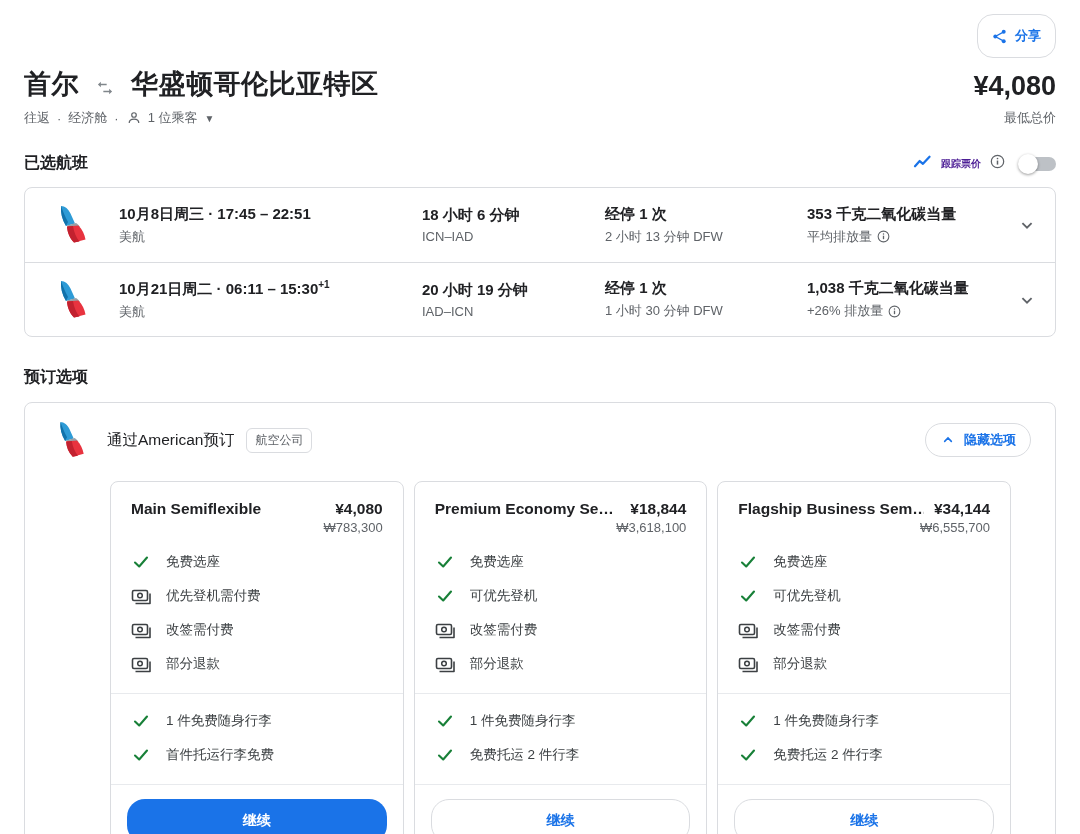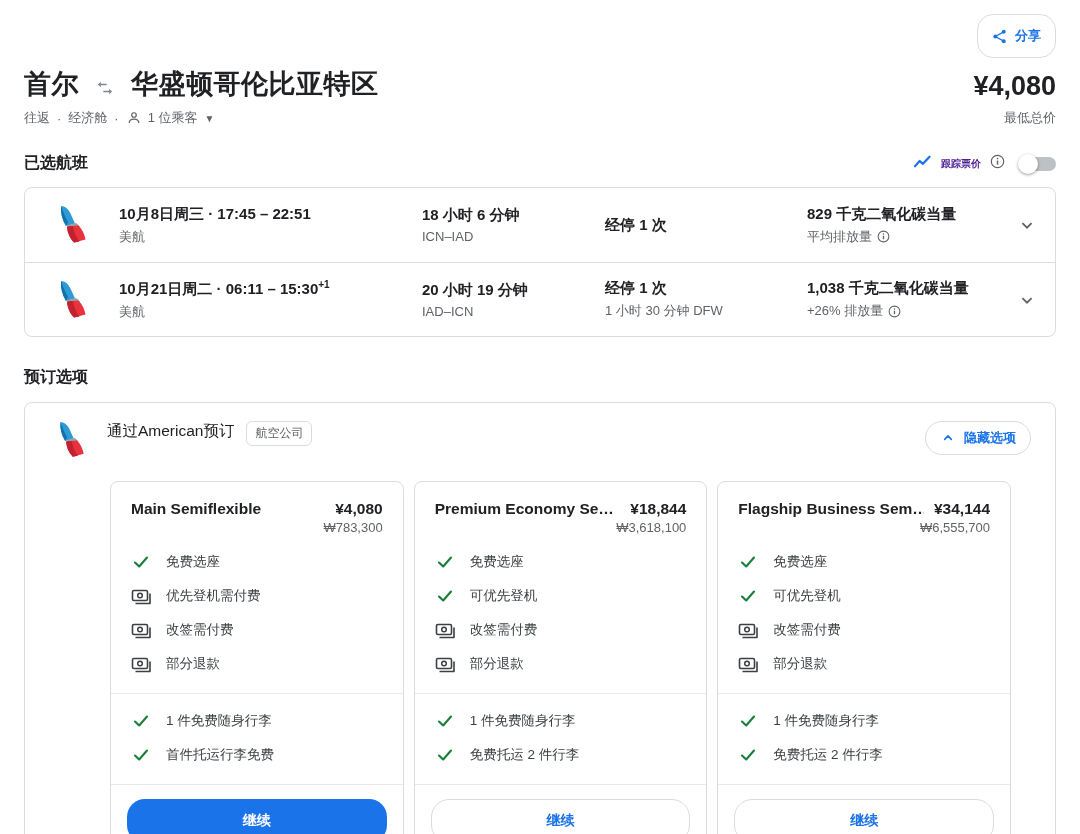--- a/index.html
+++ b/index.html
@@ -45,21 +45,21 @@
   .aa-logo { width:40px; height:40px; flex:0 0 40px; margin-right:30px; }
   .fcol { display:flex; flex-direction:column; gap:4px; }
   .fcol .p { font-size:15px; font-weight:700; }
   .fcol .s { font-size:13px; color:#5f6368; display:flex; align-items:center; gap:5px; }
   .c1 { flex:0 0 303px; } .c2 { flex:0 0 183px; } .c3 { flex:0 0 202px; } .c4 { flex:1; }
   sup.plus { font-size:10px; font-weight:700; }
   .chev { flex:0 0 24px; color:#5f6368; display:flex; justify-content:center; }
 
   
   .booking-card { margin-top:14px; border:1px solid #dadce0; border-radius:8px; padding-bottom:6px; }
-  .bk-head { display:flex; align-items:flex-start; padding:18px 24px 10px 24px; }
+  .bk-head { display:flex; align-items:center; padding:18px 24px 10px 24px; }
   .bk-provider { font-size:15.5px; margin-left:20px; }
   .badge { margin-left:12px; font-size:12px; color:#5f6368; border:1px solid #dadce0;
            border-radius:6px; padding:3px 8px; }
   .hide-btn { height:34px; border-radius:17px; }
 
   .fares { display:flex; gap:10px; padding:12px 44px 0 85px; }
   .fare { flex:1; border:1px solid #dadce0; border-radius:8px; display:flex; flex-direction:column;
           background:#fff; min-width:0; }
   .fare-head { display:flex; align-items:baseline; padding:18px 20px 0 20px; gap:10px; }
   .fare-name { font-size:15.5px; font-weight:700; flex:1; white-space:nowrap; overflow:hidden; }
@@ -176,23 +176,24 @@
         <div class="fcol c1">
           <span class="p"><span>10月8日周三 · 17:45 – 22:51</span><sup class="plus"></sup></span>
           <span class="s">美航</span>
         </div>
         <div class="fcol c2">
           <span class="p">18 小时 6 分钟</span>
           <span class="s">ICN–IAD</span>
         </div>
         <div class="fcol c3">
           <span class="p">经停 1 次</span>
+          <span class="s">2 小时 13 分钟 DFW</span>
         </div>
         <div class="fcol c4">
-          <span class="p">829 千克二氧化碳当量</span>
+          <span class="p">353 千克二氧化碳当量</span>
           <span class="s">
             <span>平均排放量</span>
             <svg width="13" height="13" viewBox="0 0 16 16" fill="none" stroke="#5f6368" stroke-width="1.3">
               <circle cx="8" cy="8" r="6.6"></circle>
               <path d="M8 7 V11.3" stroke-width="1.6"></path>
               <circle cx="8" cy="4.8" r="0.9" fill="#5f6368" stroke="none"></circle>
             </svg>
           </span>
         </div>
         <span class="chev">

